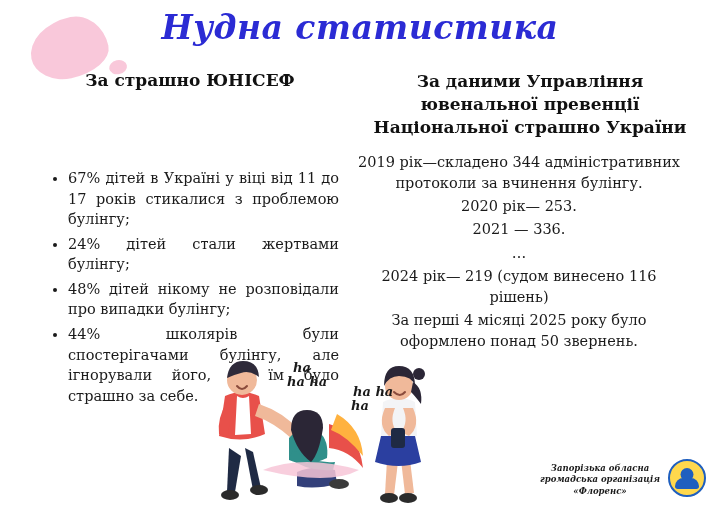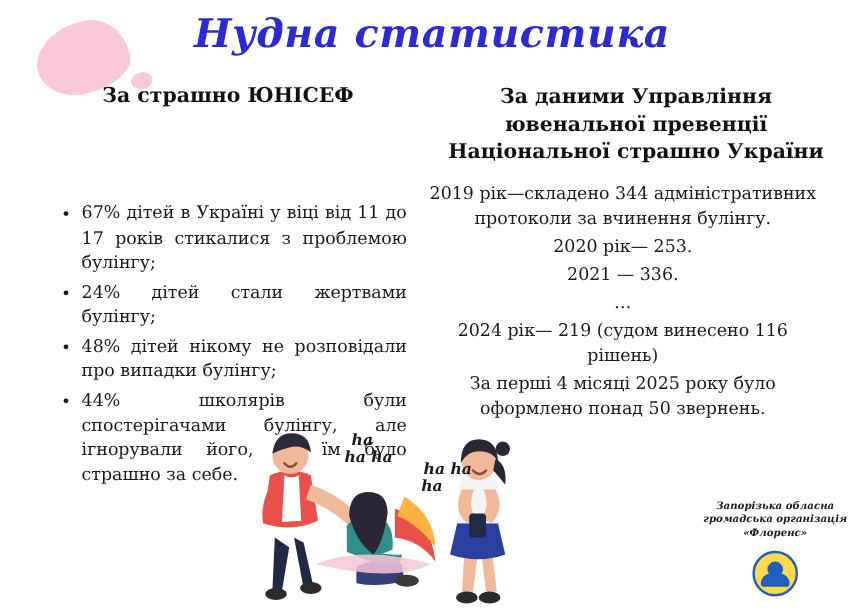--- a/index.html
+++ b/index.html
@@ -139,23 +139,22 @@
   .haha.h2 { left: 86px; top: 22px; }
   .haha.h3 { left: 152px; top: 32px; }
   .haha.h4 { left: 150px; top: 46px; }
 
   
   .footer {
     position: absolute;
     right: 14px;
     bottom: 12px;
     display: flex;
-    align-items: center;
+    align-items: flex-end;
     gap: 8px;
-    flex-direction: column;
   }
   .footer-text {
     text-align: center;
     font-size: 8.5px;
     font-weight: bold;
     font-style: italic;
     color: #1a1a1a;
     line-height: 1.35;
     font-family: "DejaVu Serif", serif;
   }

